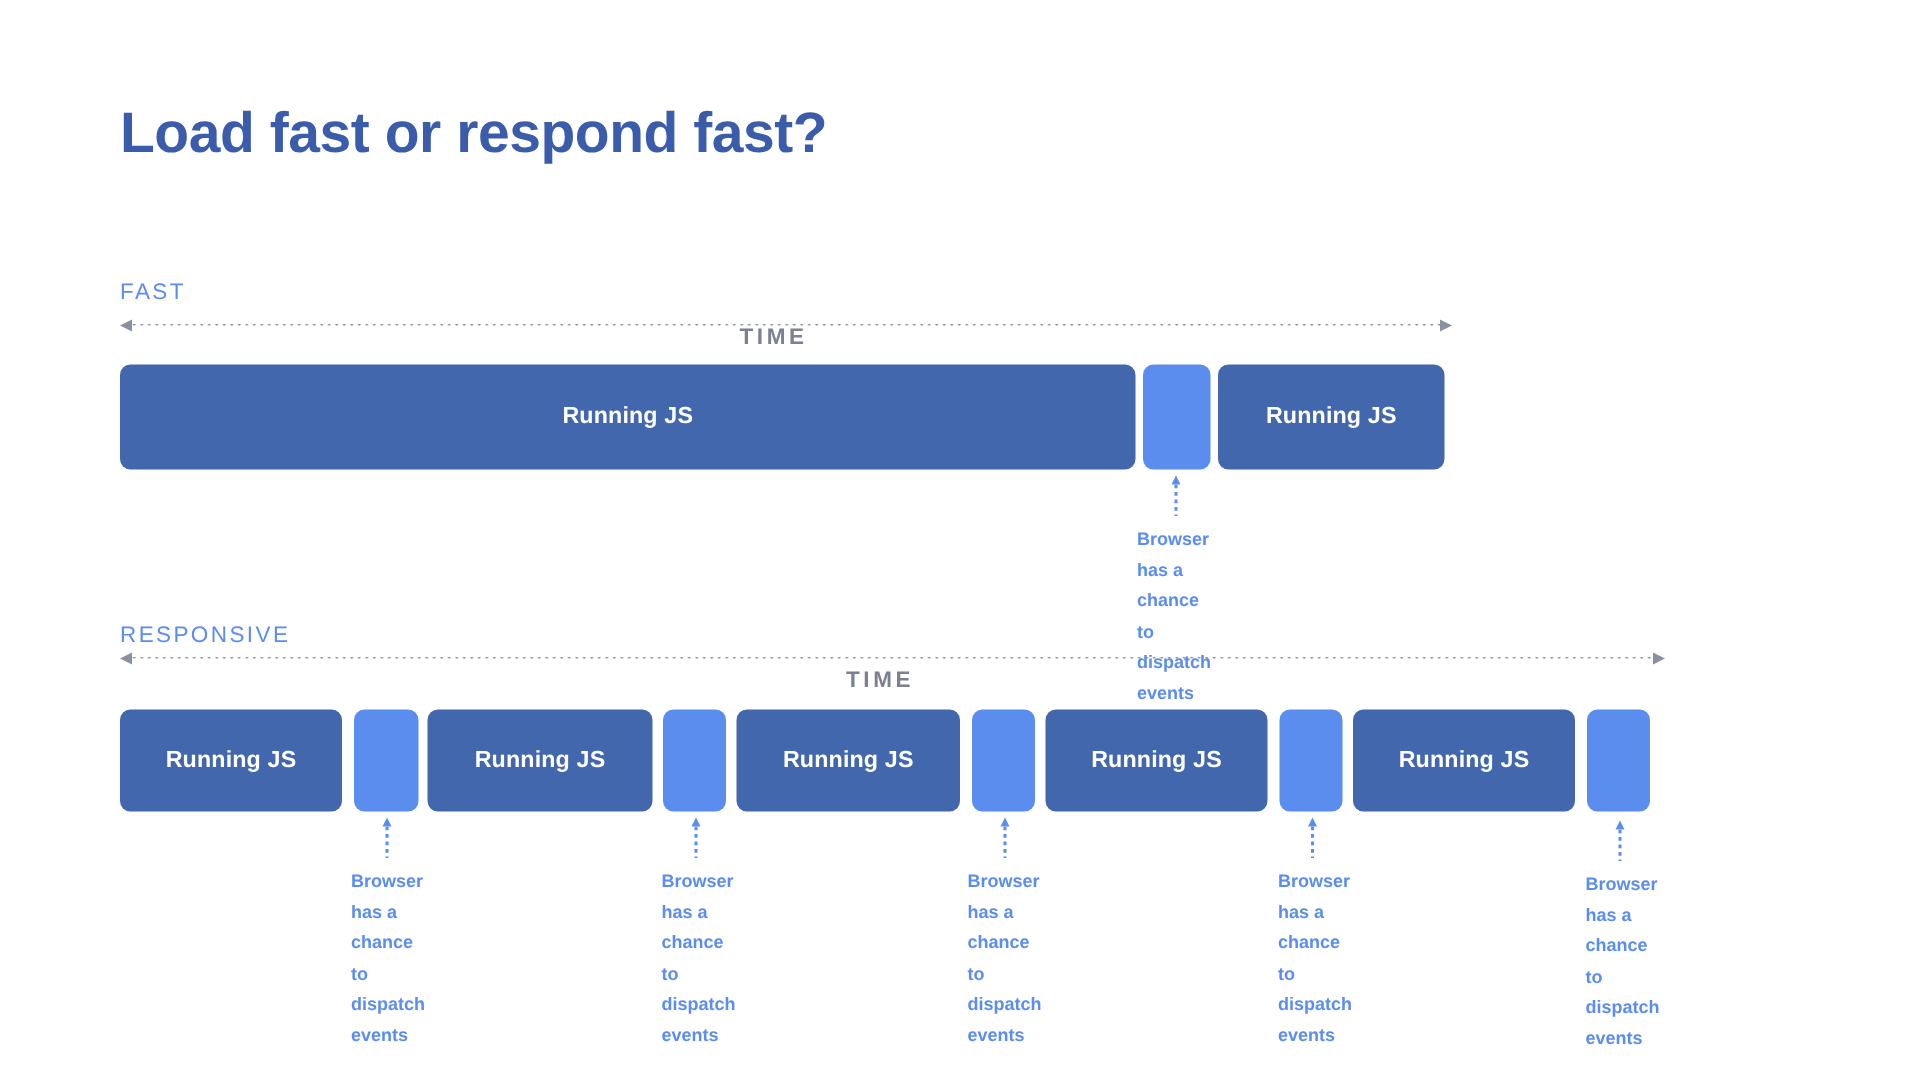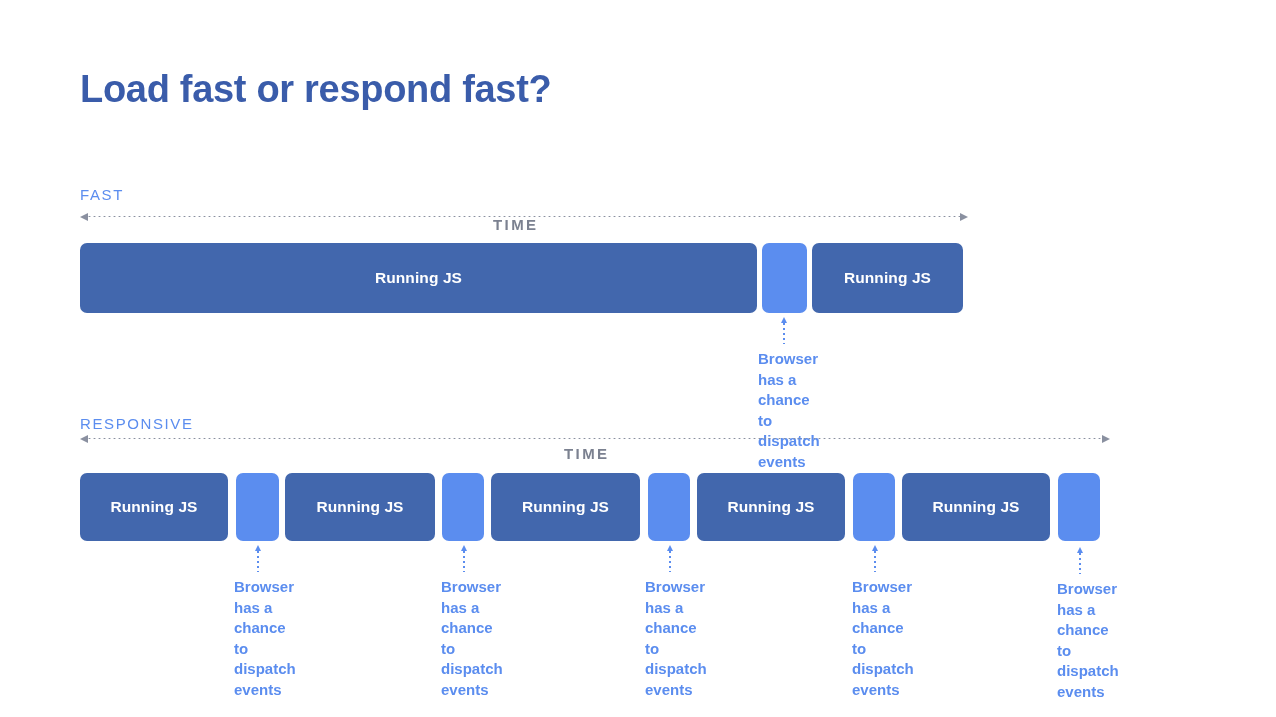--- a/index.html
+++ b/index.html
@@ -142,21 +142,21 @@
     width: 0;
     height: 0;
     border-left: 3px solid transparent;
     border-right: 3px solid transparent;
     border-bottom: 6px solid #5b8def;
   }
   .callout .ctext {
     position: absolute;
     left: -2px;
     top: 32px;
-    font-size: 15px;
+    font-size: 12px;
     font-weight: bold;
     line-height: 20.5px;
     color: #5b8def;
     white-space: pre-line;
   }
 </style>
 </head>
 <body style="background: rgb(255, 255, 255);">
 
 <div id="slide">

